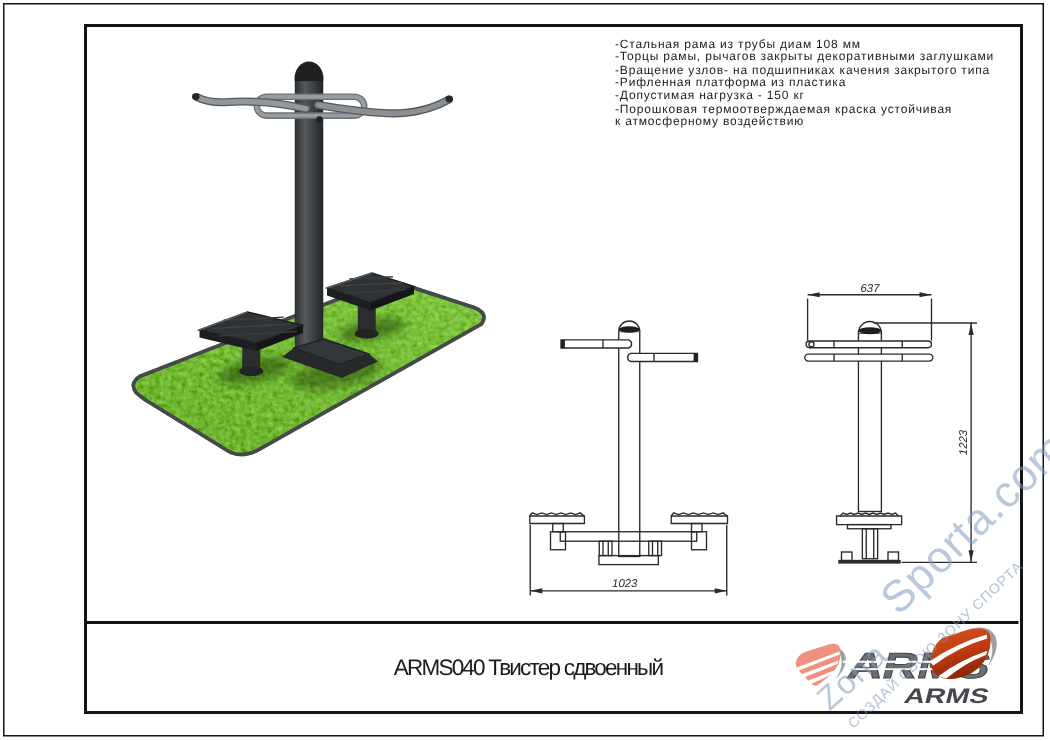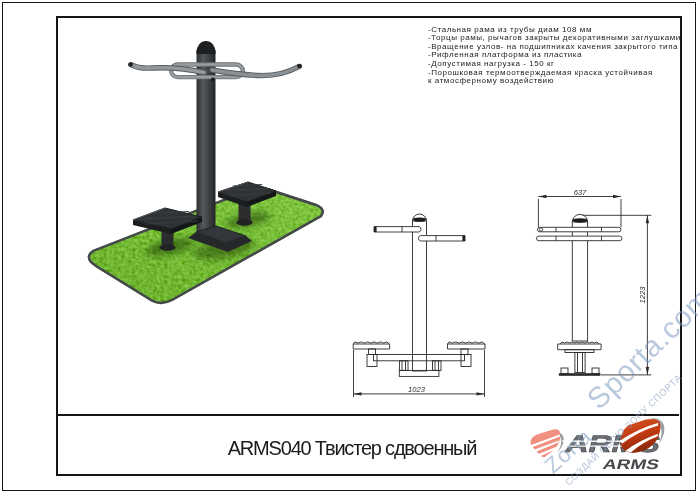--- a/index.html
+++ b/index.html
@@ -5,21 +5,21 @@
 .abs{position:absolute}
 </style></head>
 <body>
 
 <div class="abs" style="left:2px;top:2px;width:692px;height:487px;border:1.5px solid #151515"></div>
 
 <div class="abs" style="left:56px;top:16px;width:622px;height:456px;border:2px solid #151515;background:#fff"></div>
 
 <div class="abs" style="left:57px;top:414px;width:622px;height:2px;background:#151515"></div>
 
-<div class="abs" style="left:428px;top:25.5px;width:262px;font-size:8px;line-height:8.62px;color:#1c1c1c;letter-spacing:0.55px;white-space:nowrap">
+<div class="abs" style="left:410px;top:25.5px;width:262px;font-size:8px;line-height:8.62px;color:#1c1c1c;letter-spacing:0.55px;white-space:nowrap">
 -Стальная рама из трубы диам 108 мм<br>
 -Торцы рамы, рычагов закрыты декоративными заглушками<br>
 -Вращение узлов- на подшипниках качения закрытого типа<br>
 -Рифленная платформа из пластика<br>
 -Допустимая нагрузка - 150 кг<br>
 -Порошковая термоотверждаемая краска устойчивая<br>
 к атмосферному воздействию
 </div>
 
 <svg class="abs" style="left:345px;top:180px" width="335" height="225" viewBox="345 180 335 225" fill="none" stroke="#2a2a2a" stroke-width="0.9">
@@ -288,21 +288,21 @@
       <path d="M230 195.5 L271 193" stroke="#383c3f" stroke-width="1" fill="none"></path>
       <path d="M218 192 L248 182" stroke="#565b5f" stroke-width="1" fill="none"></path>
     </g>
 
 <g>
       <path d="M196 232 L216 226 L246 236 L226 243 Z" fill="#33363a" stroke="#202224" stroke-width="1"></path>
       <path d="M188 238 L196 232 L226 243 L246 236 L252 241 L228 252 Z" fill="#26282a"></path>
     </g>
 </svg>
 
-<div class="abs" style="left:57px;top:436.5px;width:590px;text-align:center;font-size:20px;letter-spacing:-1.2px;color:#1b1b1b">ARMS040 Твистер сдвоенный</div>
+<div class="abs" style="left:57px;top:436.5px;width:590px;text-align:center;font-size:15px;letter-spacing:-1.2px;color:#1b1b1b">ARMS040 Твистер сдвоенный</div>
 
 <svg class="abs" style="left:528px;top:413px" width="145" height="64" viewBox="528 413 145 64">
 <defs>
 <linearGradient id="redg" x1="0" y1="0" x2="0.3" y2="1">
 <stop offset="0" stop-color="#d85420"></stop>
         <stop offset="0.55" stop-color="#c03a12"></stop>
         <stop offset="1" stop-color="#8c2708"></stop>
 </linearGradient>
 </defs>
 

